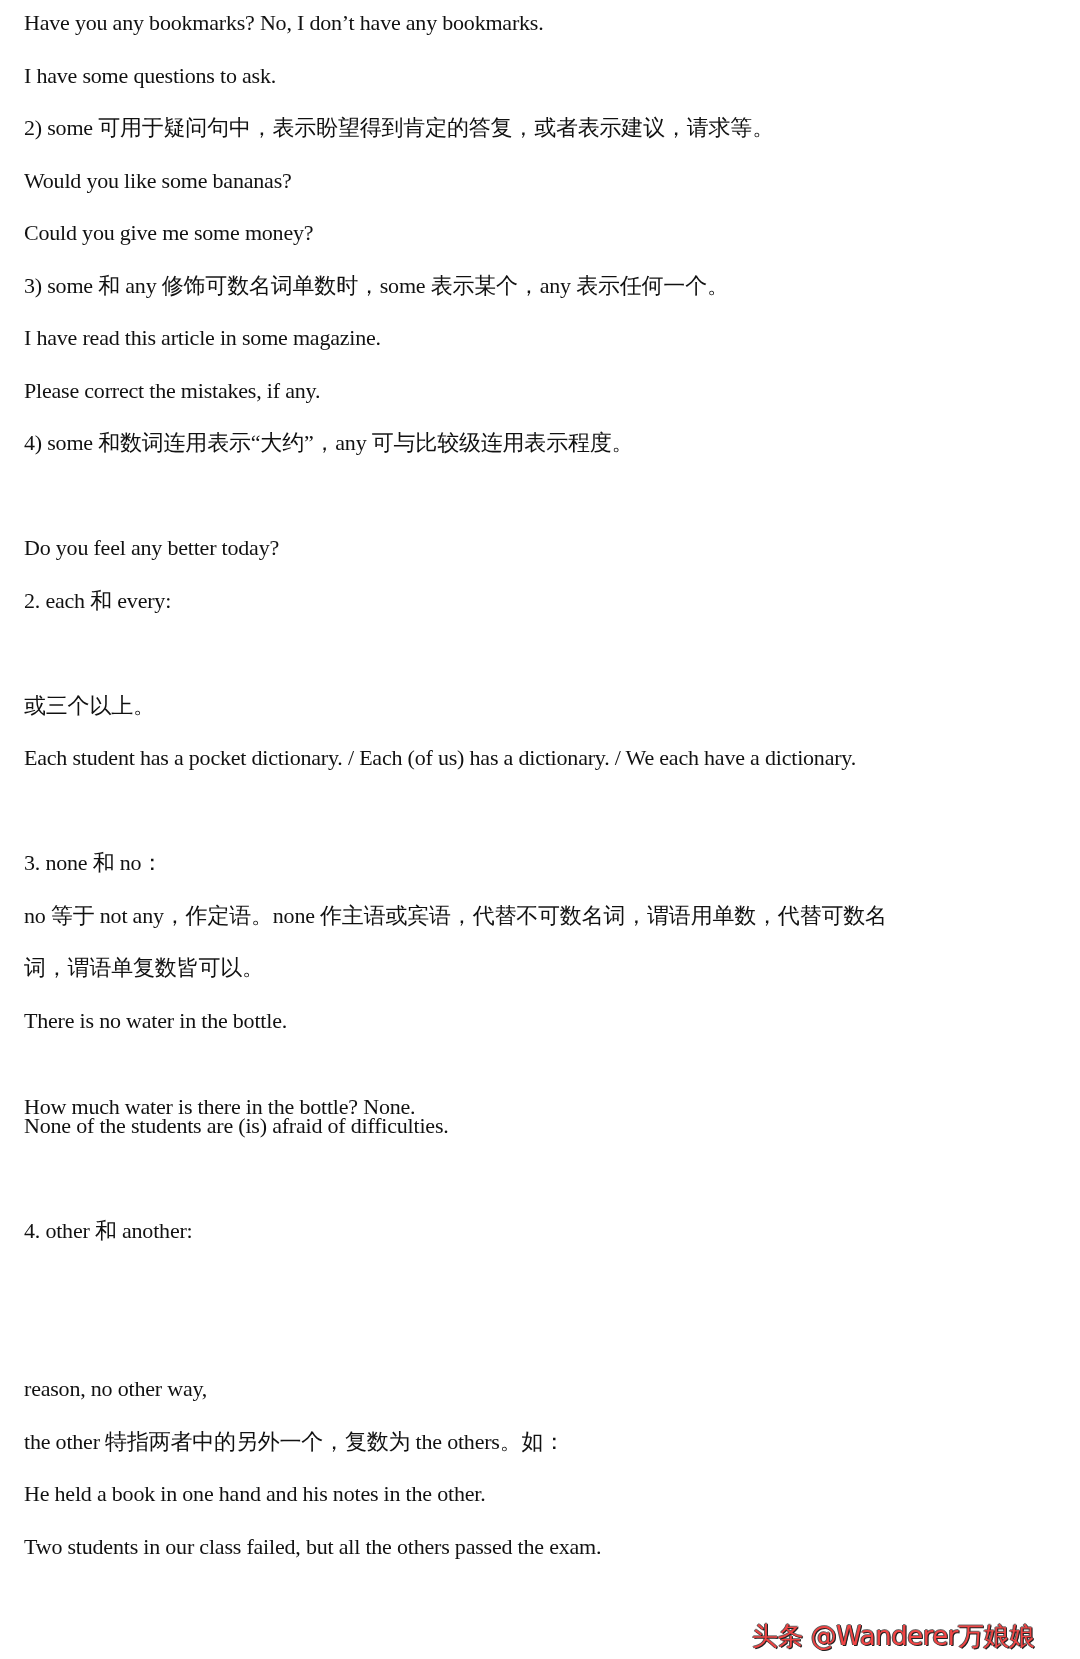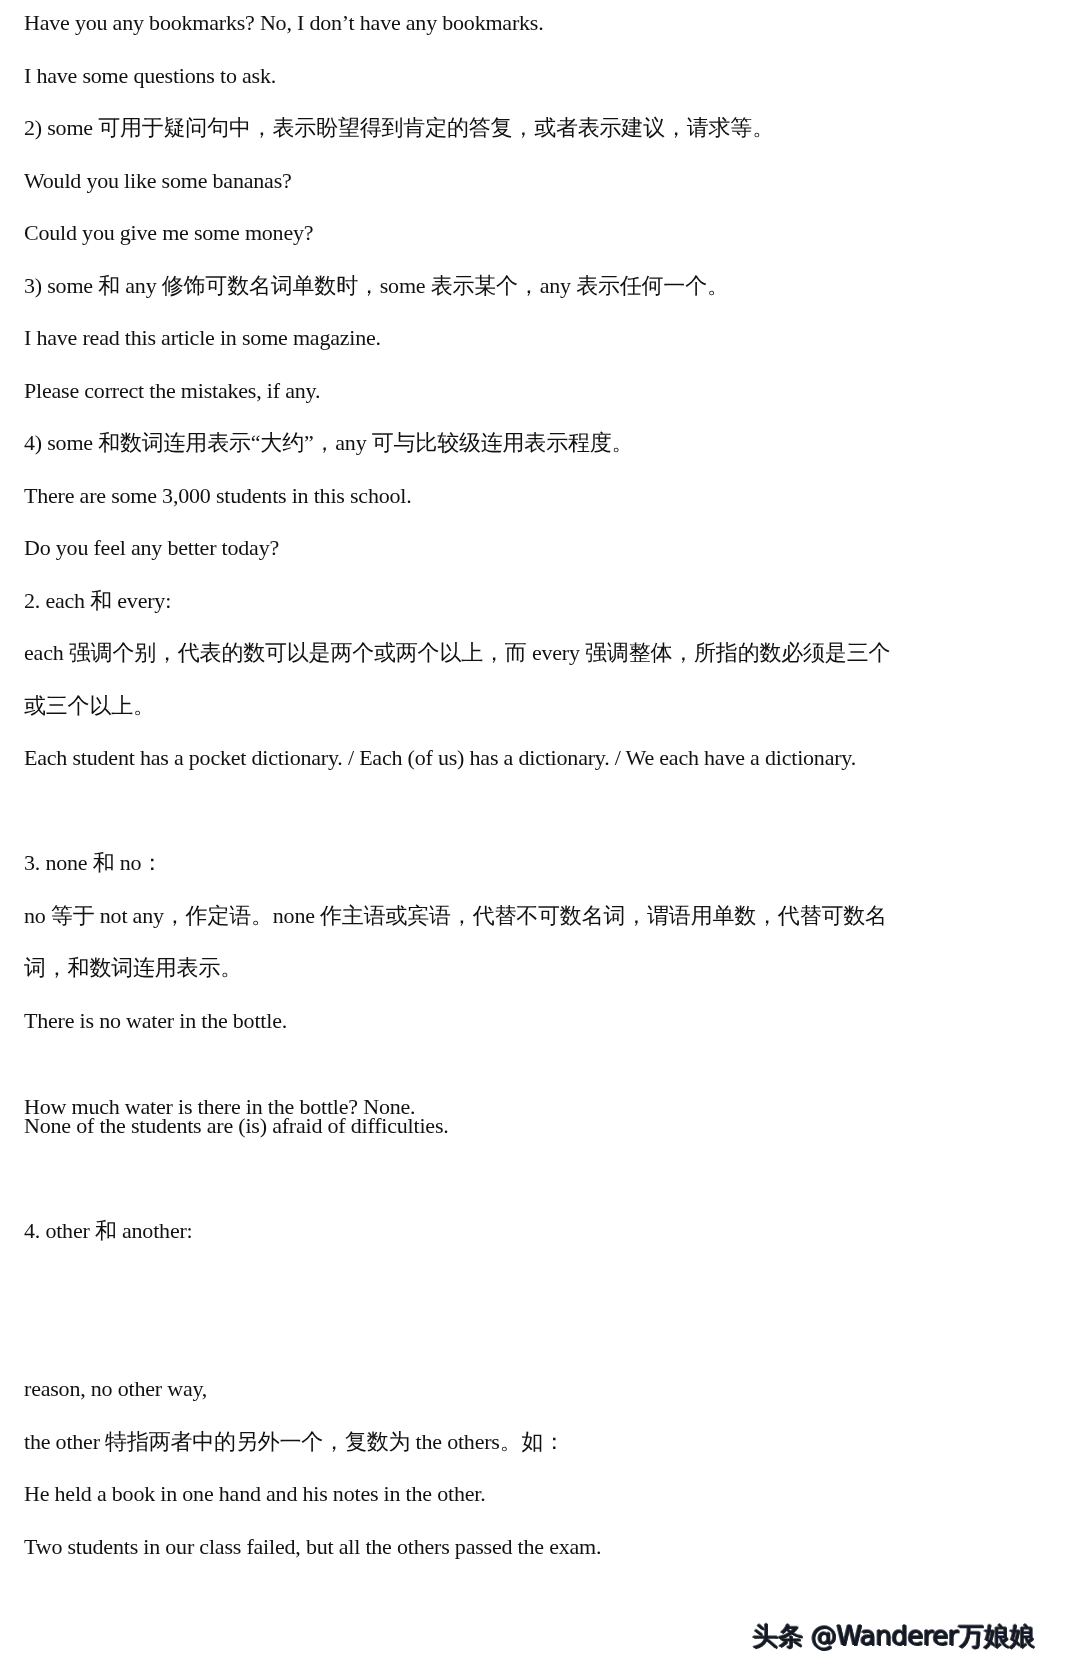--- a/index.html
+++ b/index.html
@@ -30,48 +30,46 @@
       white-space: nowrap;
       letter-spacing: -0.2px;
     }
     .watermark {
       position: absolute;
       left: 752px;
       top: 1620px;
       font-family: "DejaVu Sans", "Liberation Sans", sans-serif;
       font-size: 26px;
       line-height: 32px;
-      color: #0f172a;
+      color: #ef4444;
       text-shadow: 1px 1px 0 #222, -1px 0 0 #555, 0 -1px 0 #777, 1px 0 0 #333;
       white-space: nowrap;
       letter-spacing: -0.5px;
     }
   </style>
 </head>
 <body>
 
 <div class="page">
   <div class="line" style="top:8px">Have you any bookmarks? No, I don’t have any bookmarks.</div>
   <div class="line" style="top:61px">I have some questions to ask.</div>
   <div class="line" style="top:113px">2) some 可用于疑问句中，表示盼望得到肯定的答复，或者表示建议，请求等。</div>
   <div class="line" style="top:166px">Would you like some bananas?</div>
   <div class="line" style="top:218px">Could you give me some money?</div>
   <div class="line" style="top:271px">3) some  和 any 修饰可数名词单数时，some 表示某个，any 表示任何一个。</div>
   <div class="line" style="top:376px">Please correct the mistakes, if any.</div>
   <div class="line" style="top:323px">I have read this article in some magazine.</div>
   <div class="line" style="top:428px">4) some 和数词连用表示“大约”，any 可与比较级连用表示程度。</div>
-  <div class="line" style="top:481px">There are some 3,000 students in this school.</div>
   <div class="line" style="top:533px">Do you feel any better today?</div>
   <div class="line" style="top:586px">2. each 和 every:</div>
-  <div class="line" style="top:638px">each 强调个别，代表的数可以是两个或两个以上，而 every 强调整体，所指的数必须是三个</div>
   <div class="line" style="top:691px">或三个以上。</div>
   <div class="line" style="top:743px">Each student has a pocket dictionary. / Each (of us) has a dictionary. / We each have a dictionary.</div>
   <div class="line" style="top:848px">3. none 和 no：</div>
   <div class="line" style="top:901px">no 等于 not any，作定语。none 作主语或宾语，代替不可数名词，谓语用单数，代替可数名</div>
-  <div class="line" style="top:953px">词，和数词连用表示。</div>
+  <div class="line" style="top:953px">词，谓语单复数皆可以。</div>
   <div class="line" style="top:1006px">There is no water in the bottle.</div>
   <div class="line" style="top:1092px">How much water is there in the bottle? None.</div>
   <div class="line" style="top:1111px">None of the students are (is) afraid of difficulties.</div>
   <div class="line" style="top:1216px">4. other 和 another:</div>
   <div class="line" style="top:1374px">reason, no other way,</div>
   <div class="line" style="top:1427px">the other 特指两者中的另外一个，复数为 the others。如：</div>
   <div class="line" style="top:1479px">He held a book in one hand and his notes in the other.</div>
   <div class="line" style="top:1532px">Two students in our class failed, but all the others passed the exam.</div>
 
   <div class="watermark">头条 @Wanderer万娘娘</div>

